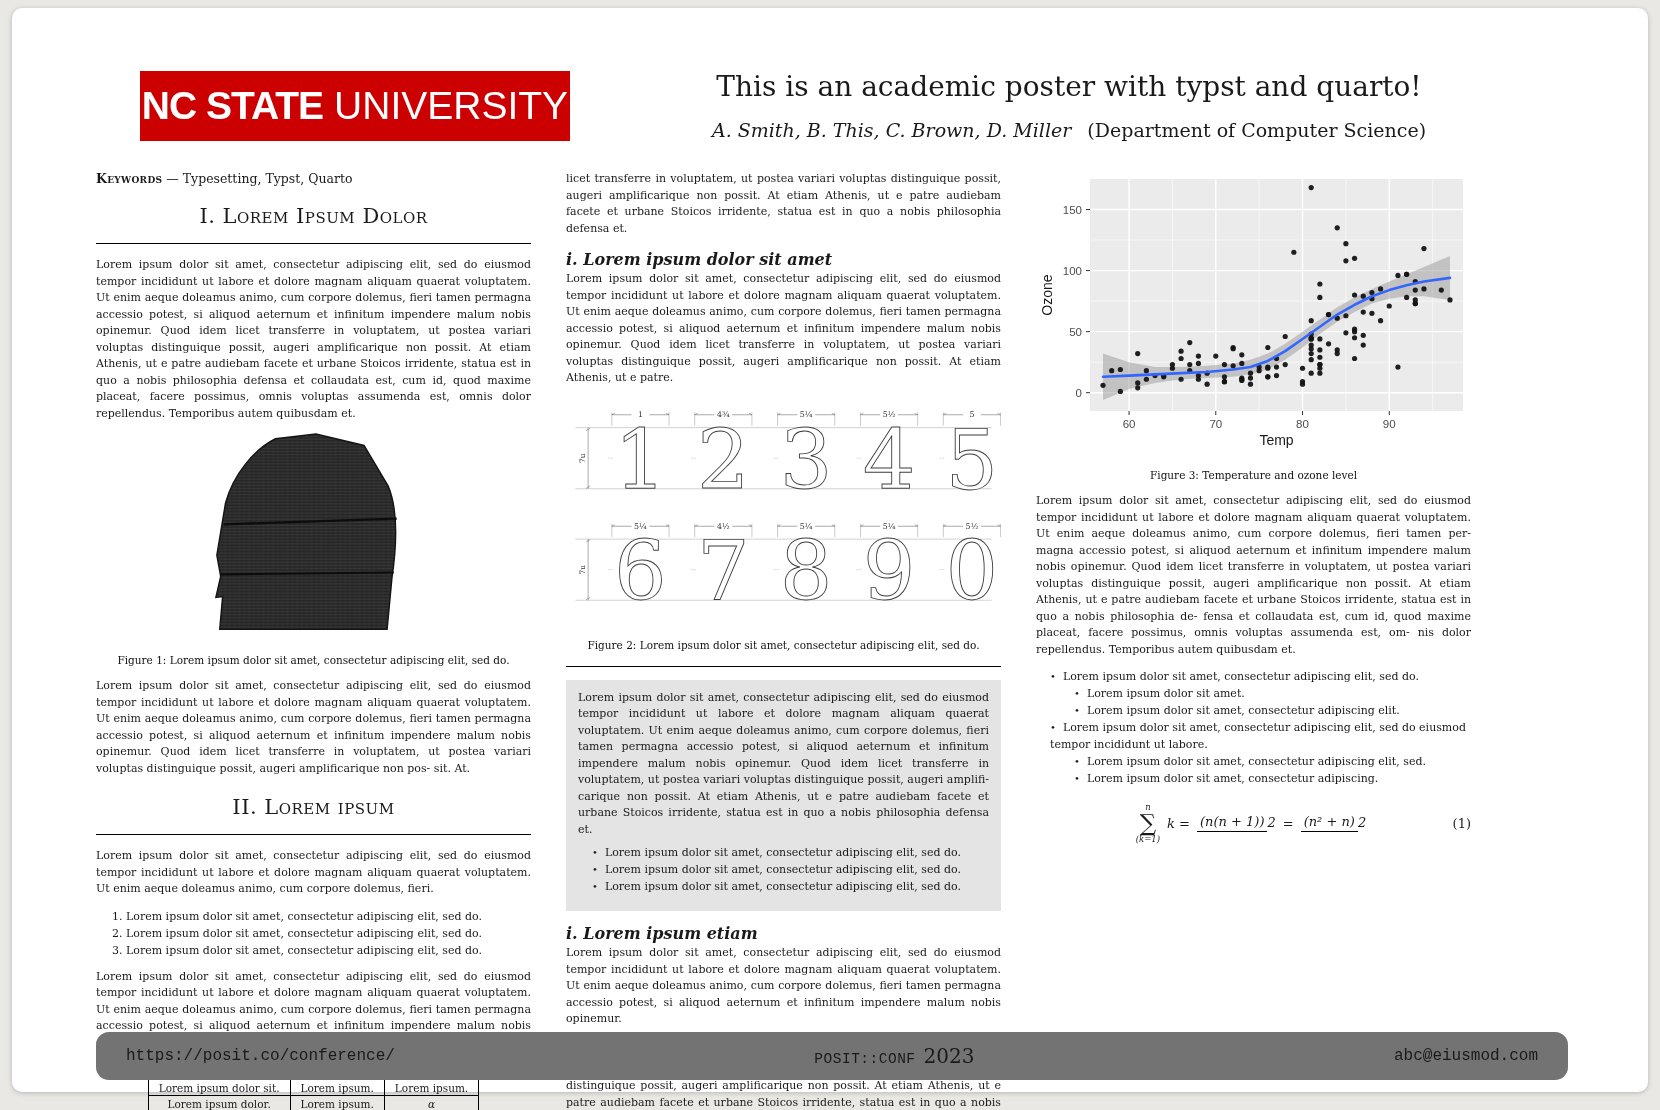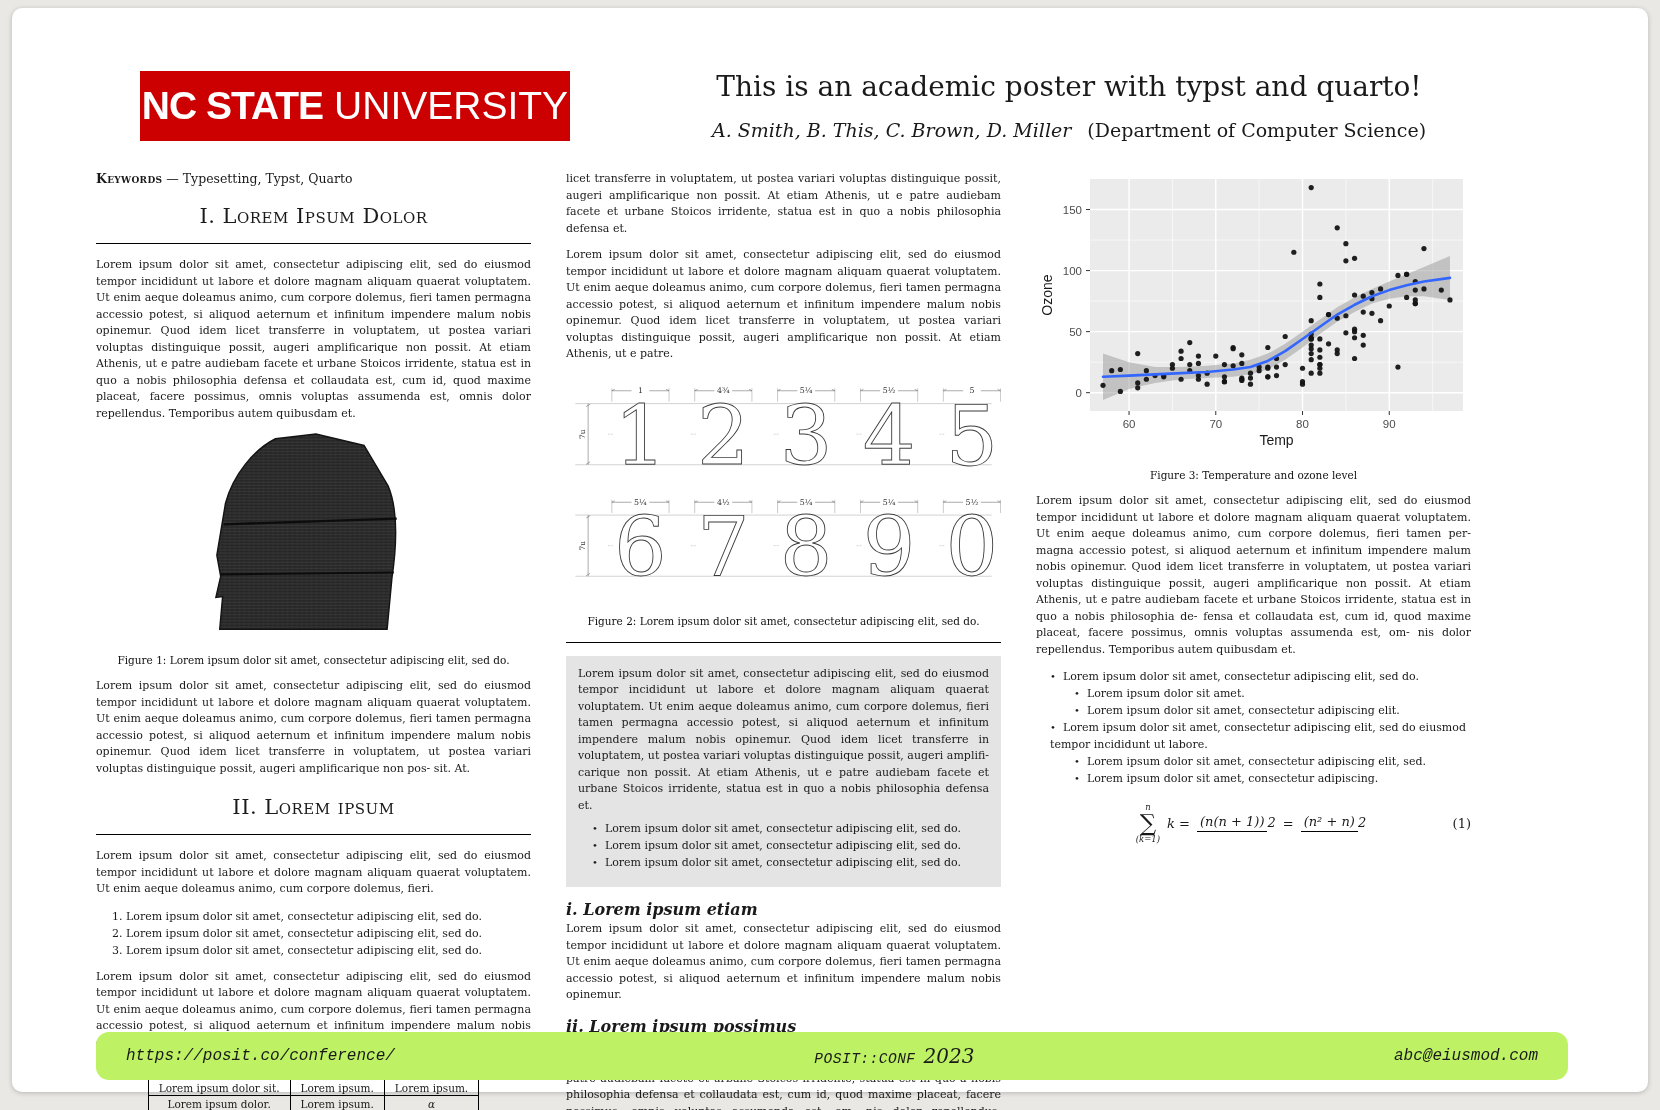--- a/index.html
+++ b/index.html
@@ -169,20 +169,21 @@
                 <td>γ</td>
               </tr>
             </tbody>
           </table>
       </div>
 
     </section>
 
     <section class="col">
       <p class="body">licet transferre in voluptatem, ut postea variari voluptas distinguique possit, augeri amplificarique non possit. At etiam Athenis, ut e patre audiebam facete et urbane Stoicos irridente, statua est in quo a nobis philosophia defensa et.</p>
+      <h3 class="subhead">i. Lorem ipsum dolor sit amet</h3>
       <p class="body">Lorem ipsum dolor sit amet, consectetur adipiscing elit, sed do eiusmod tempor incididunt ut labore et dolore magnam aliquam quaerat voluptatem. Ut enim aeque doleamus animo, cum corpore dolemus, fieri tamen permagna accessio potest, si aliquod aeternum et infinitum impendere malum nobis opinemur. Quod idem licet transferre in voluptatem, ut postea variari voluptas distinguique possit, augeri amplificarique non possit. At etiam Athenis, ut e patre.</p>
 
       <figure>
         <svg id="fig2svg" width="435" height="222" viewBox="0 0 880 450">
             <g>
               <line x1="18" y1="62" x2="862" y2="62" stroke="#9a9a9a" stroke-width="0.9"></line>
               <line x1="18" y1="186" x2="862" y2="186" stroke="#9a9a9a" stroke-width="0.9"></line>
               <line x1="44" y1="62" x2="44" y2="186" stroke="#555" stroke-width="1"></line>
               <line x1="40" y1="68" x2="48" y2="63" stroke="#555" stroke-width="1"></line>
               <line x1="40" y1="185" x2="48" y2="180" stroke="#555" stroke-width="1"></line>
@@ -504,21 +505,21 @@
         <span class="eq-mid">=</span>
         <span class="frac">
           <span class="num">(n² + n)</span>
           <span class="den">2</span>
         </span>
         <span class="eq-num">(1)</span>
       </div>
     </section>
   </div>
 
-  <footer class="footer-bar" id="footer" style="background: #bef264; font-style: italic;">
+  <footer class="footer-bar" id="footer" style="background: #737373;">
     <span class="mono">https://posit.co/conference/</span>
     <span class="f-center">
       <span class="conf">posit::conf</span>
       <span class="year">2023</span>
     </span>
     <span class="mono">abc@eiusmod.com</span>
   </footer>
 </div>
 
 </body></html>

